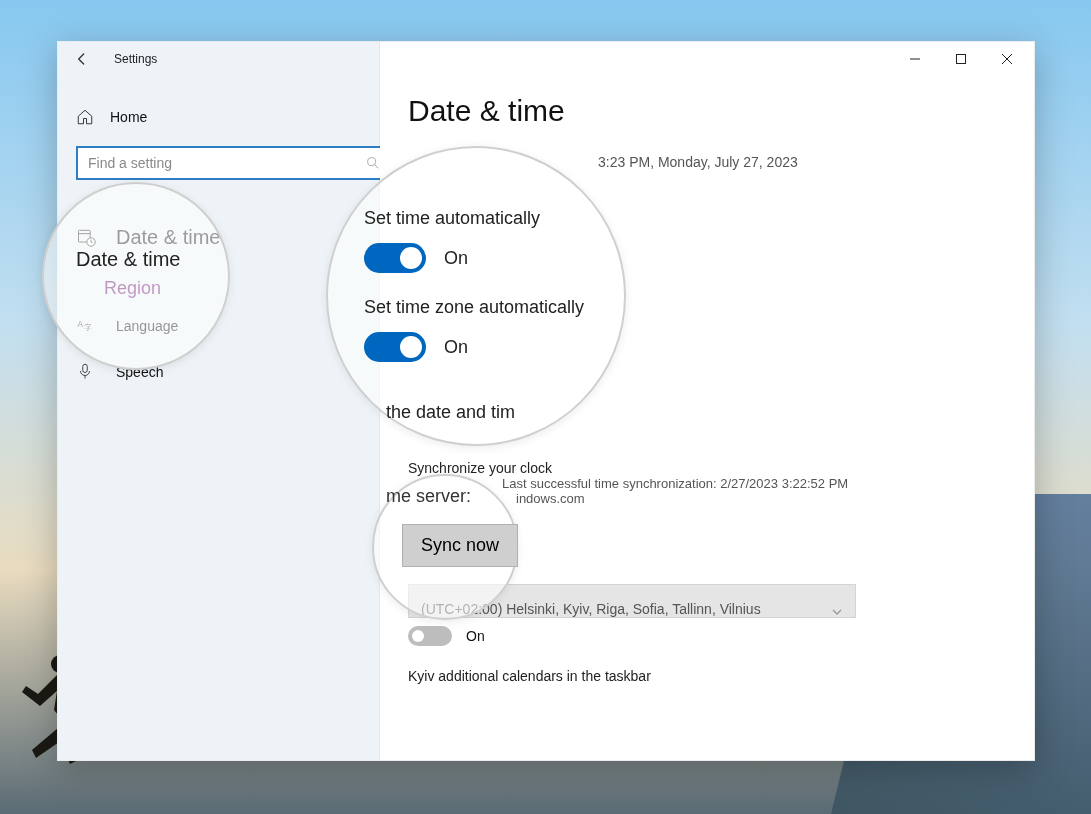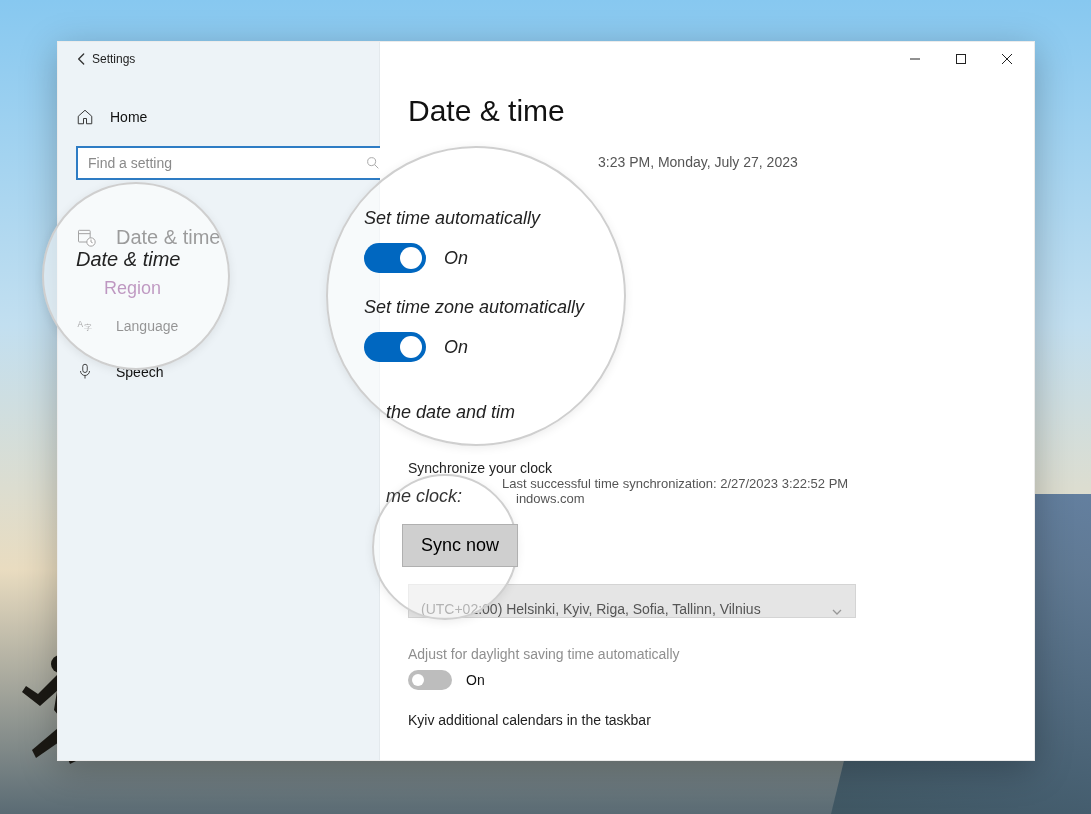--- a/index.html
+++ b/index.html
@@ -26,21 +26,21 @@
     border:1px solid rgba(0,0,0,.08);
   }
   .sidebar {
     width:322px; height:100%;
     background:rgba(225,235,242,.6);
     border-right:1px solid rgba(0,0,0,.04);
     display:flex; flex-direction:column;
     padding:0 0 0 0;
   }
   .titlebar-left {
-    height:34px; display:flex; align-items:center; 
+    height:34px; display:flex; align-items:center; gap:22px;
     padding:0 14px;
   }
   .back-arrow { width:20px; height:20px; cursor:pointer; }
   .title-text { font-size:12px; color:#222; }
   .sidebar-body { padding:18px 12px 0 18px; }
   .home-row { display:flex; align-items:center; gap:16px; height:46px; cursor:pointer; }
   .home-row .icon { width:18px; height:18px; }
   .home-row .label { font-size:14px; color:#111; }
   .search-box {
     margin-top:6px; width:317px; height:34px; border:2px solid #2e7cc4;
@@ -102,21 +102,21 @@
     position:absolute; border:2px solid #cfcfcf; border-radius:50%;
     background:rgba(255,255,255,0.55);
     box-shadow:0 2px 10px rgba(0,0,0,.08);
     pointer-events:none;
   }
   .ring-1 { left:-16px; top:140px; width:188px; height:188px; }
   .ring-2 { left:268px; top:104px; width:300px; height:300px; }
   .ring-3 { left:314px; top:432px; width:146px; height:146px; }
 
   
-  .mag-content { position:absolute; color:#222;font-style:italic; }
+  .mag-content { position:absolute; color:#222; }
   .mag-date { left:18px; top:206px; font-size:20px; }
   .mag-block {
     left:306px; top:166px; width:260px;
     display:flex; flex-direction:column; gap:14px;
   }
   .mag-block .mlabel { font-size:18px; }
   .mag-block .mtoggle-row { display:flex; align-items:center; gap:18px; }
   .mag-block .mtoggle {
     width:62px; height:30px; border-radius:15px; background:#0067c0; position:relative;
   }
@@ -260,21 +260,20 @@
 
       <div class="dropdown">
         <span>(UTC+02:00) Helsinki, Kyiv, Riga, Sofia, Tallinn, Vilnius</span>
         <span class="chev">
           <svg viewBox="0 0 12 12">
               <path d="M2 4 L6 8 L10 4" fill="none" stroke="#666" stroke-width="1.3"></path>
             </svg>
         </span>
       </div>
 
-      <div class="dst-label">Adjust for daylight saving time automatically</div>
       <div class="toggle-row" style="margin-top:8px">
         <div class="toggle off">
             <div class="knob"></div>
           </div>
         <span class="toggle-text">On</span>
       </div>
 
       <div class="cal-row">Kyiv additional calendars in the taskbar</div>
     </div>
   </div>
@@ -296,16 +295,16 @@
     <div class="mlabel" style="margin-top:10px">Set time zone automatically</div>
     <div class="mtoggle-row">
       <div class="mtoggle">
           <div class="knob"></div>
         </div>
       <span class="mon">On</span>
     </div>
   </div>
 
   <div class="mag-content mag-manual">the date and tim</div>
-  <div class="mag-content mag-sync-server">me clock:</div>
+  <div class="mag-content mag-sync-server">me server:</div>
   <button class="mag-sync-btn">Sync now</button>
 
 </div>
 
 </body></html>

